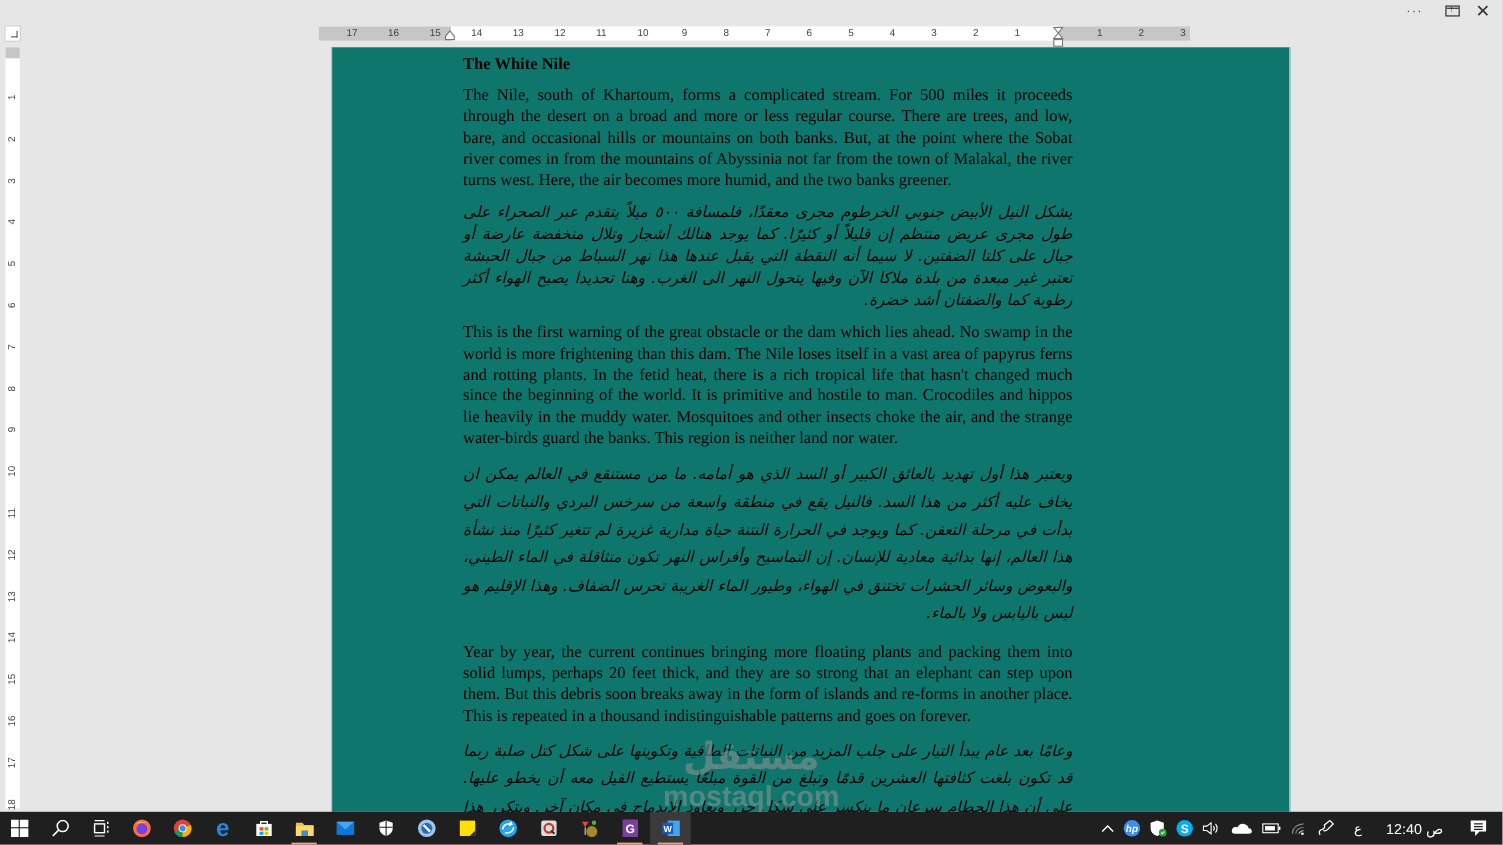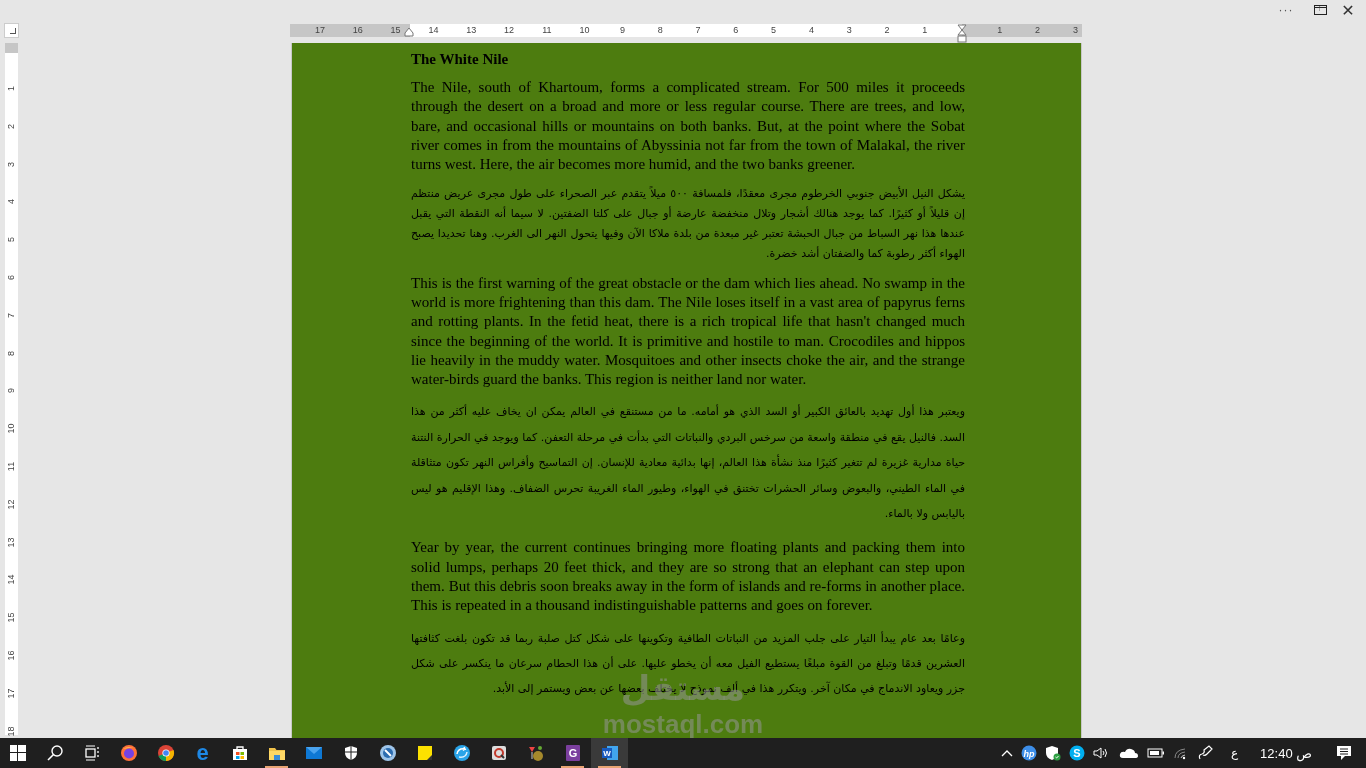--- a/index.html
+++ b/index.html
@@ -26,26 +26,26 @@
   .h-ruler .tick { position: absolute; top: 0; height: 13px; line-height: 13px; transform: translateX(-50%); }
   .h-ruler .marker-indent { position: absolute; left: 114px; top: 3px; width: 10px; height: 10px; }
   .h-ruler .marker-right { position: absolute; left: 667px; top: 0; width: 10px; height: 20px; }
 
   
   .v-ruler { position: absolute; left: 5px; top: 43px; width: 13px; height: 692px; background: #fff; font-size: 9px; color: #444; }
   .v-ruler .vmargin { position: absolute; left: 0; top: 0; width: 13px; height: 10px; background: #c6c6c6; }
   .v-ruler .vtick { position: absolute; left: 0; width: 13px; text-align: center; transform: rotate(-90deg); line-height: 13px; }
 
   
-  .page { position: absolute; left: 291px; top: 43px; width: 791px; height: 695px; background: #4d7c0f; border-left: 1px solid #c8c8c8; border-right: 1px solid #c8c8c8; }
+  .page { position: absolute; left: 301px; top: 43px; width: 872px; height: 695px; background: #0f766e; border-left: 1px solid #c8c8c8; border-right: 1px solid #c8c8c8; }
   .content { position: absolute; left: 119px; top: 0; width: 554px; }
   .en-title { font-family: "Liberation Serif", serif; font-weight: bold; font-size: 15px; color: #000; margin-top: 7px; line-height: 18px; }
   .en-para { font-family: "Liberation Serif", serif; font-size: 15px; color: #000; text-align: justify; line-height: 19.3px; margin-top: 10px; }
   .ar-title { font-family: "DejaVu Sans", sans-serif; font-weight: bold; font-size: 11.5px; color: #000; direction: rtl; text-align: right; margin-top: 16px; line-height: 16px; }
-  .ar-para { font-family: "DejaVu Sans", sans-serif; font-size: 11px; color: #000; direction: rtl; text-align: justify; text-align-last: right; line-height: 19.8px; margin-top: 10px; }
+  .ar-para { font-family: "DejaVu Sans", sans-serif; font-size: 14px; color: #000; direction: rtl; text-align: justify; text-align-last: right; line-height: 19.8px; margin-top: 10px; font-style: italic; }
   .ar-para.loose { line-height: 25.4px; margin-top: 10px; }
   .gap-big { margin-top: 12px; font-family: Liberation Serif, serif; }
 
   
   .watermark { position: absolute; left: 598px; top: 668px; width: 170px; height: 84px; pointer-events: none; text-align: center; color: rgba(150,150,150,0.55); }
   .watermark .wm-logo { font-family: "DejaVu Sans", sans-serif; font-size: 34px; font-weight: bold; line-height: 40px; }
   .watermark .wm-text { font-family: "Liberation Sans", sans-serif; font-size: 26px; font-weight: bold; line-height: 30px; margin-top: 1px; }
 
   
   .taskbar { position: absolute; left: 0; top: 738px; width: 1366px; height: 30px; background: #1f1f1f; display: flex; align-items: center; }

